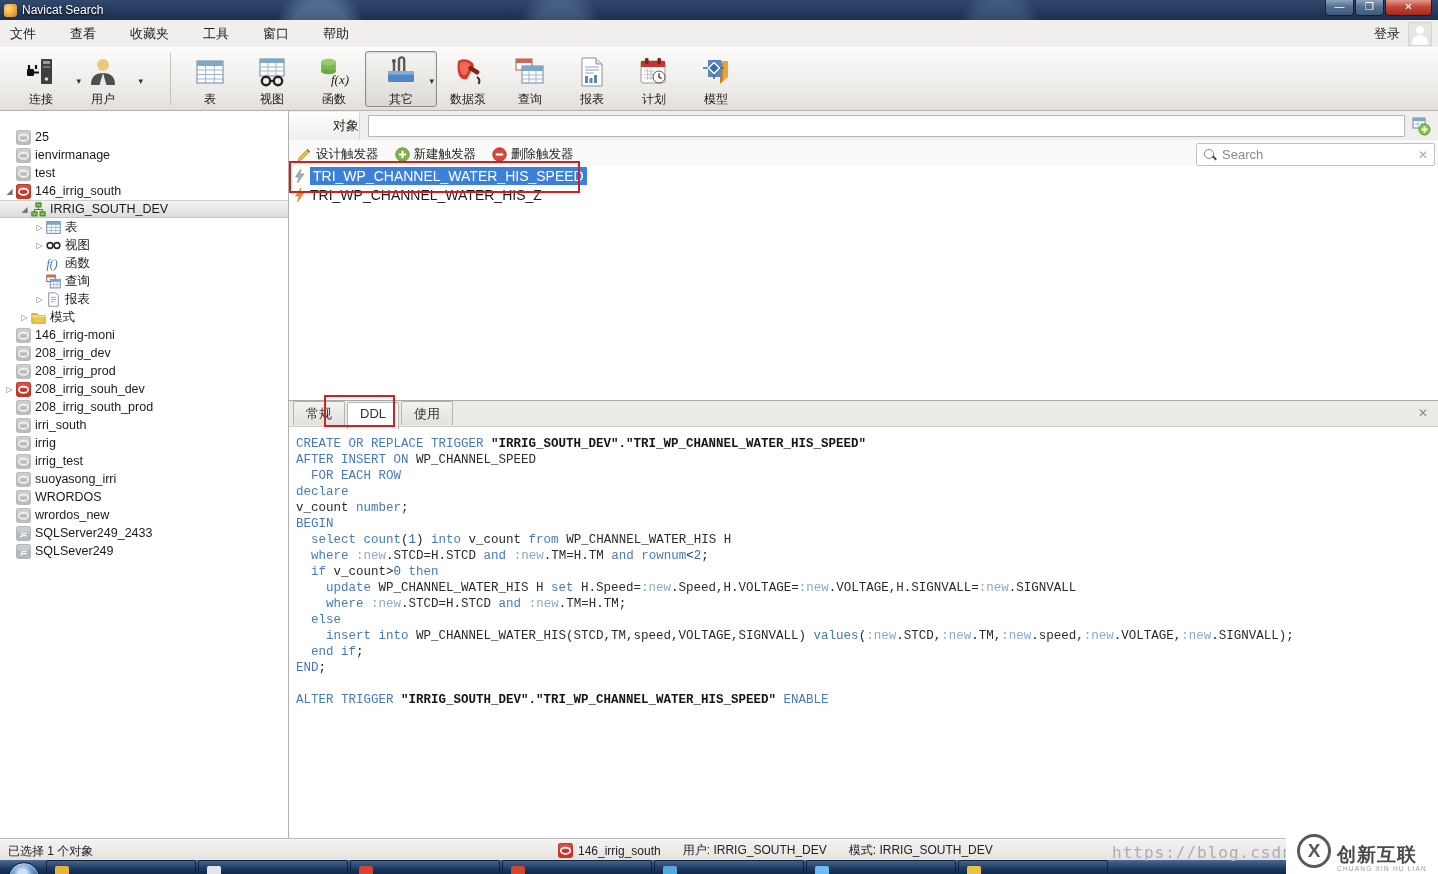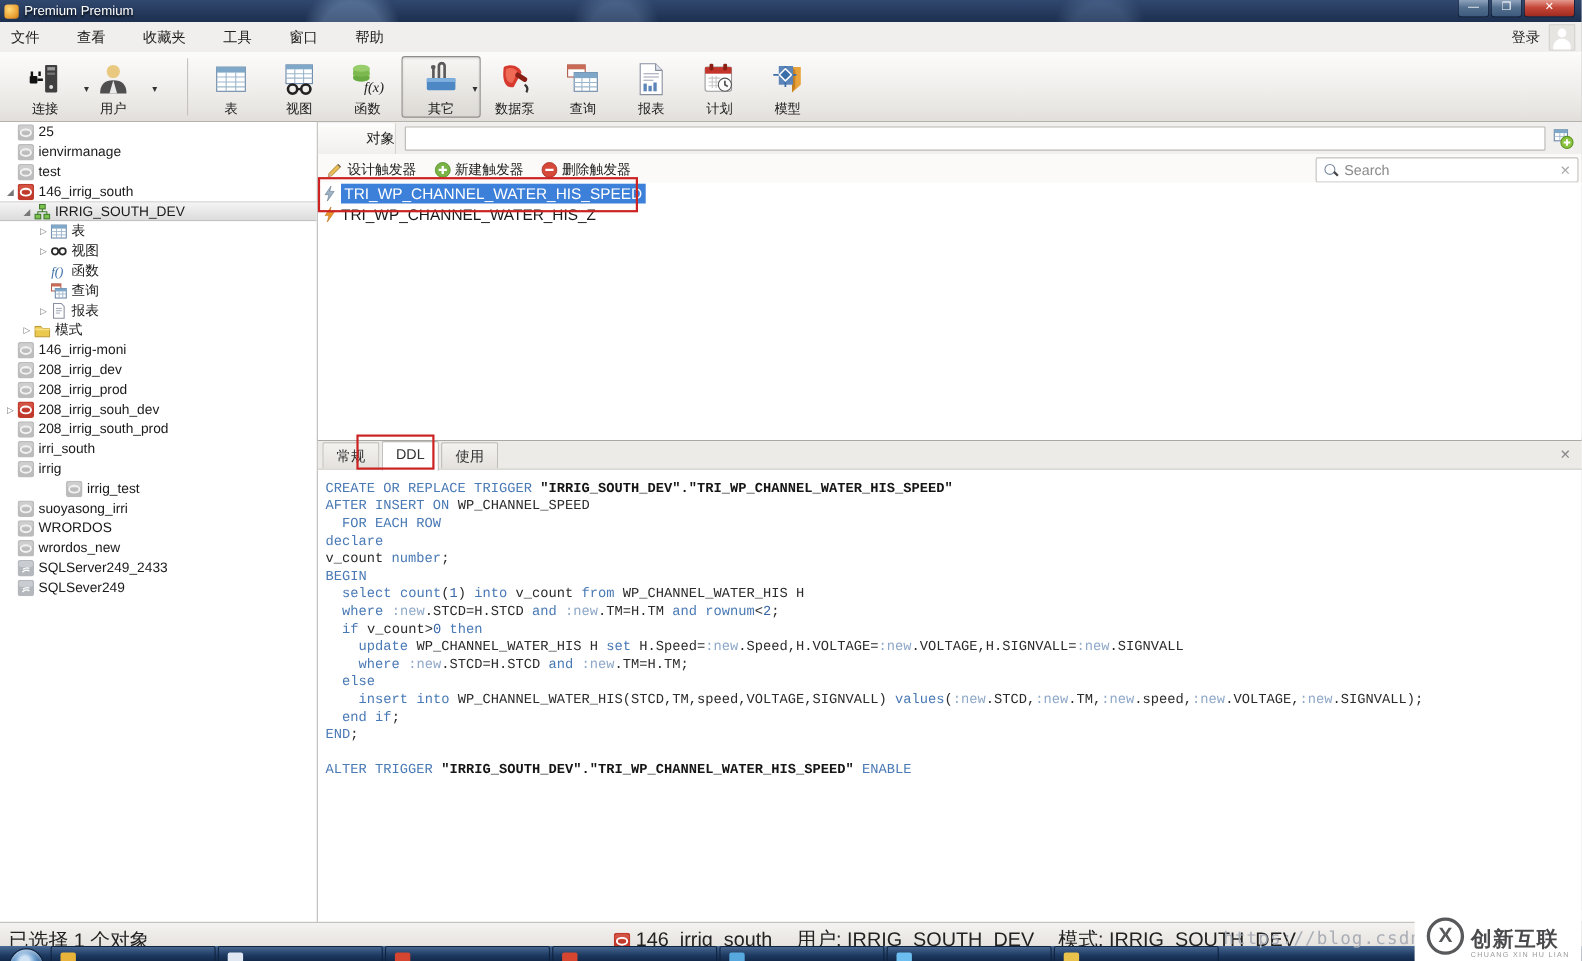--- a/index.html
+++ b/index.html
@@ -41,21 +41,21 @@
   .tb-item .tb-icon{width:32px;height:32px;display:block;}
   .tb-icon svg{width:32px;height:32px;}
   .tb-label{font-size:12px;margin-top:3px;color:#1a1a1a;}
   .tb-item.active{border:1px solid #8f8d8a;background:linear-gradient(#f7f6f4,#dcd9d4);box-shadow:inset 0 1px 2px rgba(0,0,0,.15);width:72px;}
   .tb-arrow{position:absolute;right:-10px;top:24px;font-size:9px;color:#333;}
   .tb-item.active .tb-arrow{right:2px;}
   .tb-sep{width:1px;height:52px;background:#c6c3bf;margin:0 8px 0 18px;}
   .tb-gap{width:18px;}
   
   #sidebar{position:absolute;left:0;top:111px;width:289px;height:727px;background:#fff;
-    border-right:1px solid #b2b0ad;box-sizing:border-box;overflow:hidden;padding-top:0;}
+    border-right:1px solid #b2b0ad;box-sizing:border-box;overflow:hidden;padding-top:17px;}
   .tree-row{height:18px;display:flex;align-items:center;white-space:nowrap;font-size:12.5px;color:#1a1a1a;}
   .tree-row.sel{background:linear-gradient(#f4f4f4,#dcdcdc);border-top:1px solid #d0d0d0;border-bottom:1px solid #c2c2c2;height:16px;}
   .tree-arrow{width:13px;font-size:8px;color:#777;text-align:center;flex:none;}
   .tree-icon{width:15px;height:15px;margin-right:4px;flex:none;}
   .tree-icon svg{width:15px;height:15px;}
   
   #main{position:absolute;left:289px;top:111px;width:1149px;height:727px;background:#fff;}
   #obj-tabstrip{position:absolute;left:0;top:0;width:1149px;height:29px;background:#f0efed;
     border-bottom:1px solid #d8d6d3;display:flex;align-items:center;}
   #obj-tab{width:70px;text-align:right;font-size:13px;height:28px;line-height:28px;
@@ -78,30 +78,30 @@
   .search-glass:after{content:"";position:absolute;left:9px;top:9px;width:5px;height:2px;background:#444;transform:rotate(45deg);}
   .clear-x{color:#aaa;font-size:12px;margin:0 6px;flex:none;}
   
   #obj-list{position:absolute;left:0;top:55px;width:1149px;height:232px;background:#fff;}
   .obj-row{height:19px;display:flex;align-items:center;font-size:14px;color:#1a1a1a;padding-left:4px;}
   .obj-row .bolt{width:13px;height:14px;margin-right:4px;flex:none;}
   .bolt svg{width:13px;height:14px;}
   .obj-row.sel .obj-label{background:#3d80d9;color:#fff;padding:1px 3px;}
   
   #detail-pane{position:absolute;left:0;top:289px;width:1149px;height:438px;background:#fff;border-top:1px solid #aaa8a5;}
-  #detail-tabs{height:25px;background:#edebe8;border-bottom:1px solid #cfcdc9;display:flex;align-items:center;padding-left:4px;position:relative;}
+  #detail-tabs{height:25px;background:#edebe8;border-bottom:1px solid #cfcdc9;display:flex;align-items:flex-start;padding-left:4px;position:relative;}
   .dtab{font-size:13px;padding:3px 12px;margin-right:2px;border:1px solid #b5b3b0;border-bottom:none;border-radius:2px 2px 0 0;
     background:linear-gradient(#f4f2ef,#e4e1dd);color:#333;height:17px;}
   .dtab.active{background:#fff;height:20px;position:relative;top:1px;}
   #detail-close{position:absolute;right:10px;top:5px;color:#888;font-size:12px;}
   #sql{padding:9px 0 0 7px;font-family:"Liberation Mono","DejaVu Sans Mono",monospace;font-size:12.5px;line-height:16px;white-space:pre;}
   .tk-kw{color:#4a7ab5;} .tk-id{color:#2b2b2b;} .tk-nv{color:#8fa8c8;} .tk-num{color:#3a66a8;} .tk-str{color:#151515;font-weight:bold;}
   
   #statusbar{position:absolute;left:0;top:838px;width:1438px;height:22px;
-    background:linear-gradient(#f5f3f1,#e5e2de);border-top:1px solid #bebcb8;font-size:18px;color:#222;}
+    background:linear-gradient(#f5f3f1,#e5e2de);border-top:1px solid #bebcb8;font-size:12px;color:#222;}
   #status-left{position:absolute;left:8px;top:4px;}
   #status-center{position:absolute;left:558px;top:3px;display:flex;align-items:center;}
   #status-center .tree-icon{margin-right:5px;}
   #status-center span{margin-right:22px;}
   
   #taskbar{position:absolute;left:0;top:860px;width:1438px;height:14px;
     background:linear-gradient(#4a6b96,#1e3a61 60%,#12284a);display:flex;align-items:flex-start;}
   #start-orb{width:30px;height:30px;border-radius:50%;margin:2px 6px 0 8px;flex:none;
     background:radial-gradient(circle at 45% 35%, #cfe3f5 0 4px, #6fa0d0 9px, #2b5b91 15px);
     border:1px solid #0d1f38;box-shadow:inset 0 2px 3px rgba(255,255,255,.5);}
@@ -124,21 +124,21 @@
   #anno-trigger{left:289px;top:161px;width:287px;height:28px;}
   #anno-ddl{left:324px;top:395px;width:67px;height:28px;}
 </style>
 </head>
 <body>
 
 <div id="page">
 
   <div id="titlebar">
     <span id="app-icon"></span>
-    <span id="window-title">Premium Premium</span>
+    <span id="window-title">Navicat Search</span>
     <div id="win-controls">
       <div class="win-btn">—</div>
       <div class="win-btn">❐</div>
       <div class="win-btn close">✕</div>
     </div>
   </div>
 
   <div id="menubar">
     <div id="menu-items" style="display:flex;">
         <div class="menu-item">文件</div>
@@ -428,21 +428,21 @@
       </div>
       <div class="tree-row" style="padding-left: 3px;">
         <span class="tree-arrow"></span>
         <span class="tree-icon"><svg viewBox="0 0 14 14">
             <rect width="14" height="14" rx="2.5" fill="#bcbcbc"></rect>
             <rect x="1" y="1" width="12" height="5" rx="2" fill="#cecece"></rect>
             <ellipse cx="7" cy="7.2" rx="4.4" ry="2.9" fill="none" stroke="#f2f2f2" stroke-width="1.6"></ellipse>
           </svg></span>
         <span class="tree-label">irrig</span>
       </div>
-      <div class="tree-row" style="padding-left: 3px; margin-left: 44px;">
+      <div class="tree-row" style="padding-left: 3px;">
         <span class="tree-arrow"></span>
         <span class="tree-icon"><svg viewBox="0 0 14 14">
             <rect width="14" height="14" rx="2.5" fill="#bcbcbc"></rect>
             <rect x="1" y="1" width="12" height="5" rx="2" fill="#cecece"></rect>
             <ellipse cx="7" cy="7.2" rx="4.4" ry="2.9" fill="none" stroke="#f2f2f2" stroke-width="1.6"></ellipse>
           </svg></span>
         <span class="tree-label">irrig_test</span>
       </div>
       <div class="tree-row" style="padding-left: 3px;">
         <span class="tree-arrow"></span>

